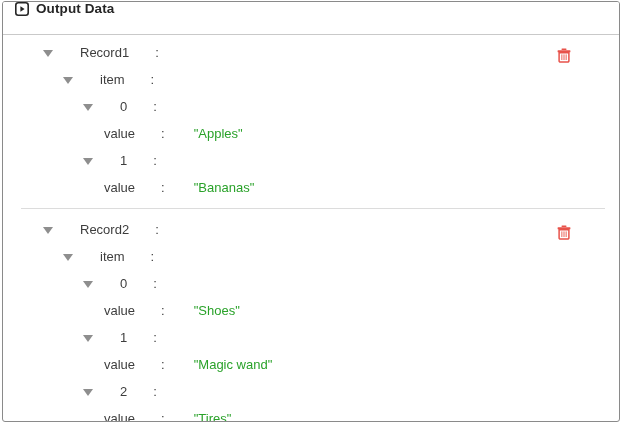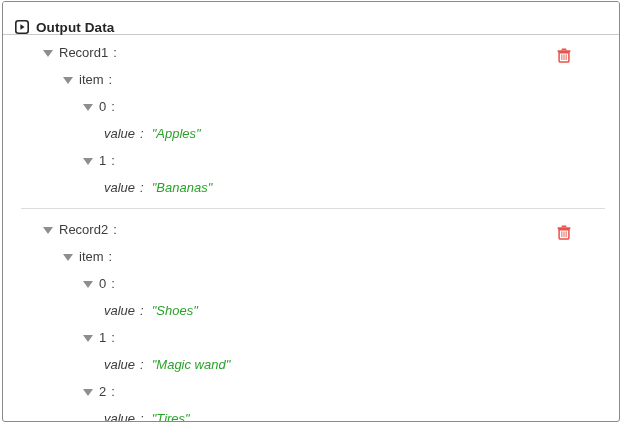--- a/index.html
+++ b/index.html
@@ -26,21 +26,21 @@
     box-sizing: border-box;
     overflow: hidden;
   }
 
   
   .panel-header {
     height: 33px;
     box-sizing: border-box;
     border-bottom: 1px solid #c9c9c9;
     display: flex;
-    align-items: flex-end;
+    align-items: flex-start;
     padding-left: 12px;
     background: #ffffff;
   }
   .header-icon {
     width: 14px;
     height: 14px;
     margin-right: 7px;
     display: block;
     flex: 0 0 auto;
   }
@@ -76,20 +76,21 @@
     margin: 7px 14px 7px 18px;
   }
 
   .row {
     height: 27px;
     display: flex;
     align-items: center;
     white-space: nowrap;
     font-size: 13px;
     color: #3d3d3d;
+    gap: 21px;
   }
   .row .caret {
     width: 0;
     height: 0;
     border-left: 5px solid transparent;
     border-right: 5px solid transparent;
     border-top: 7px solid #8e8e8e;
     margin-right: 6px;
     flex: 0 0 auto;
     position: relative;
@@ -108,21 +109,21 @@
     color: #2aa22a;
     font-size: 13px;
     margin-left: 8px;
     font-weight: normal;
   }
 
   
   .lvl-0 { padding-left: 40px; }
   .lvl-1 { padding-left: 60px; text-align: right; }
   .lvl-2 { padding-left: 80px; }
-  .lvl-3 { padding-left: 101px; font-style: italic; }
+  .lvl-3 { padding-left: 101px; }
 
   .delete-btn {
     position: absolute;
     right: 46px;
     width: 18px;
     height: 18px;
     cursor: pointer;
     background: transparent;
     border: none;
     padding: 0;

